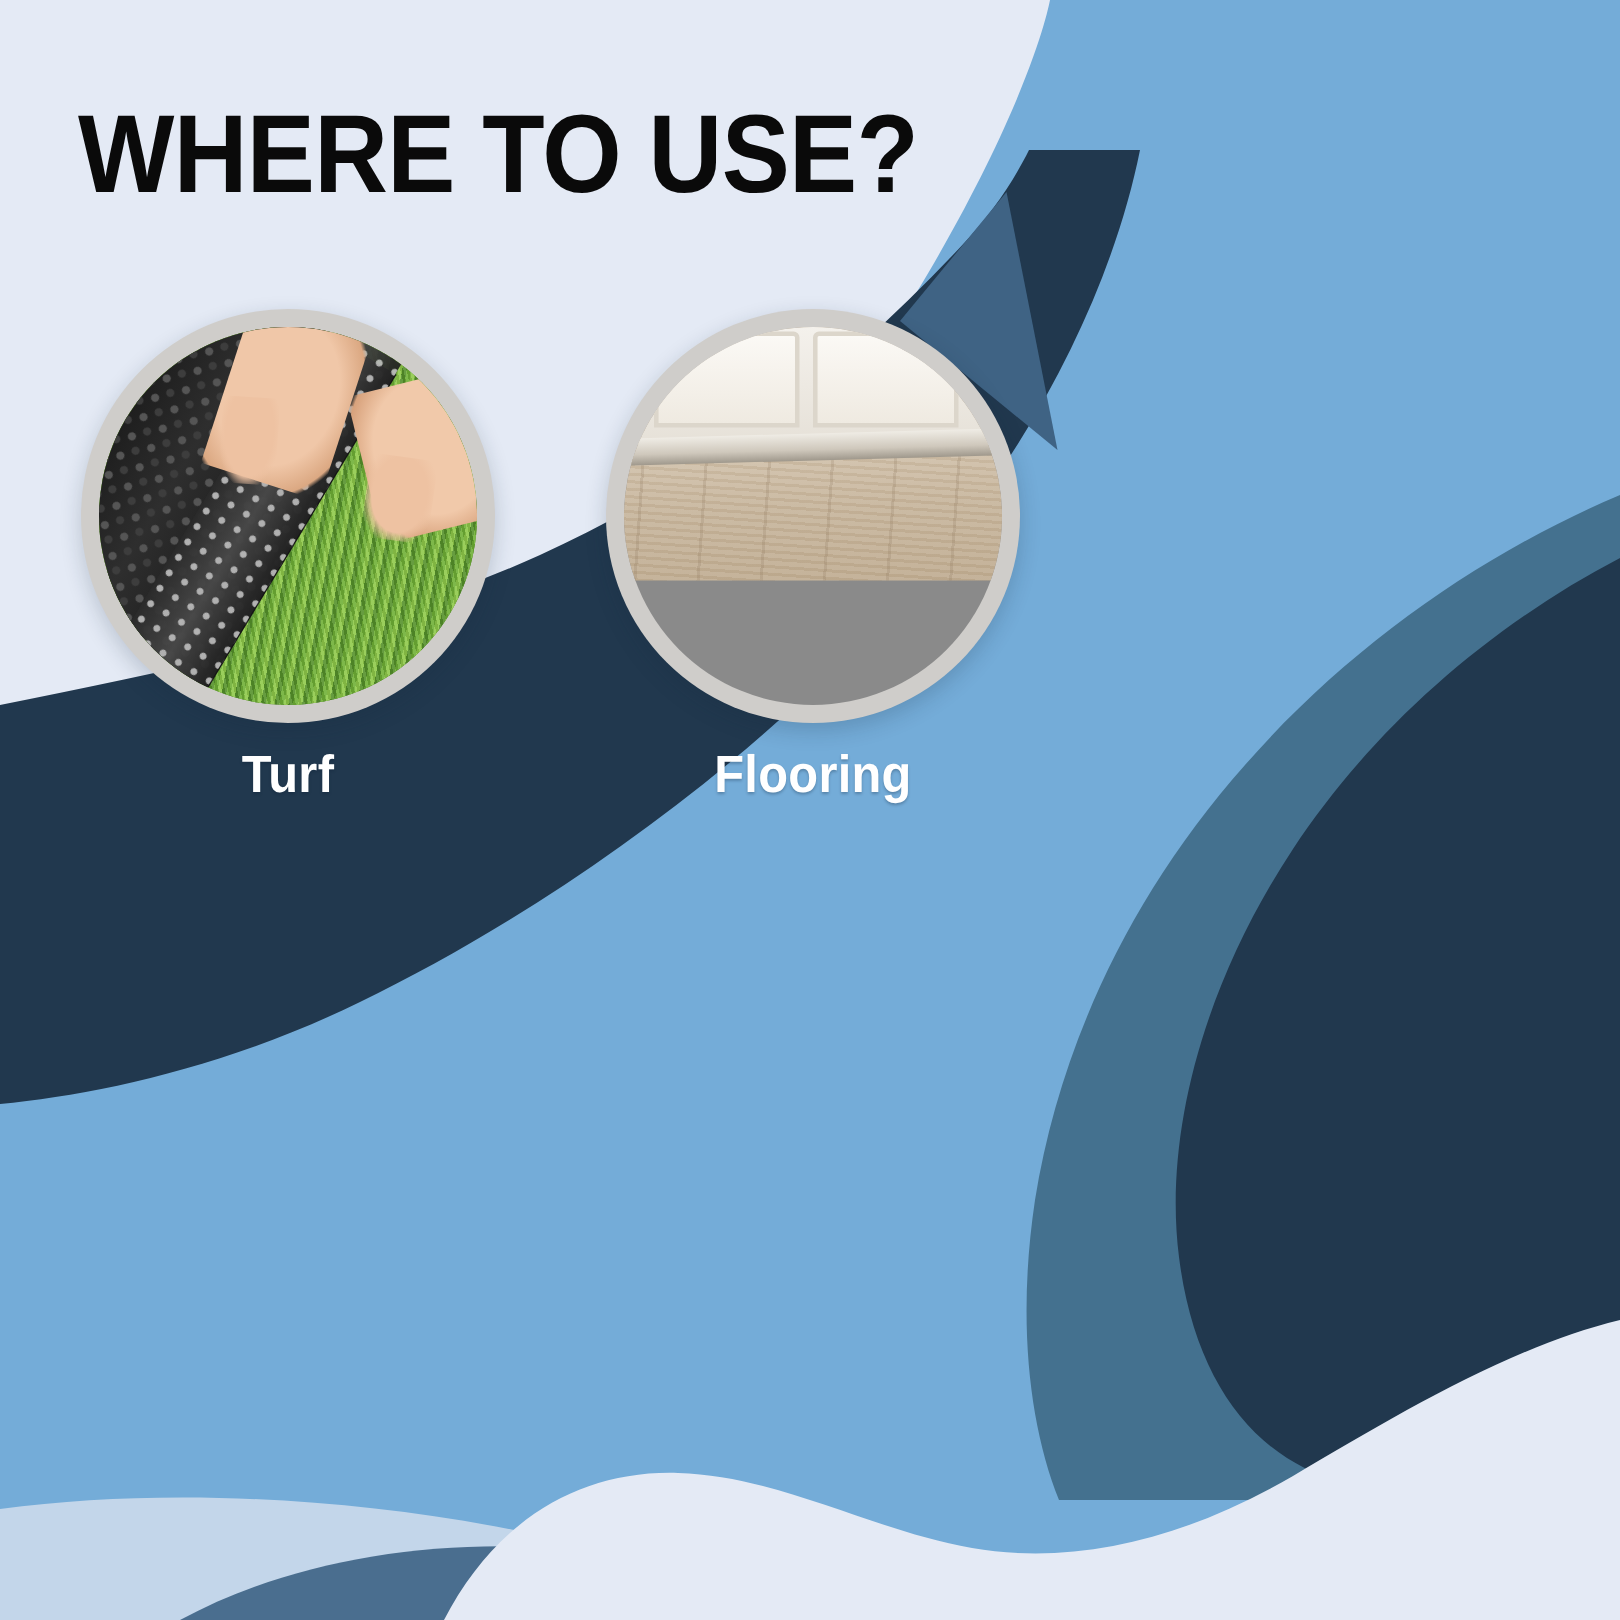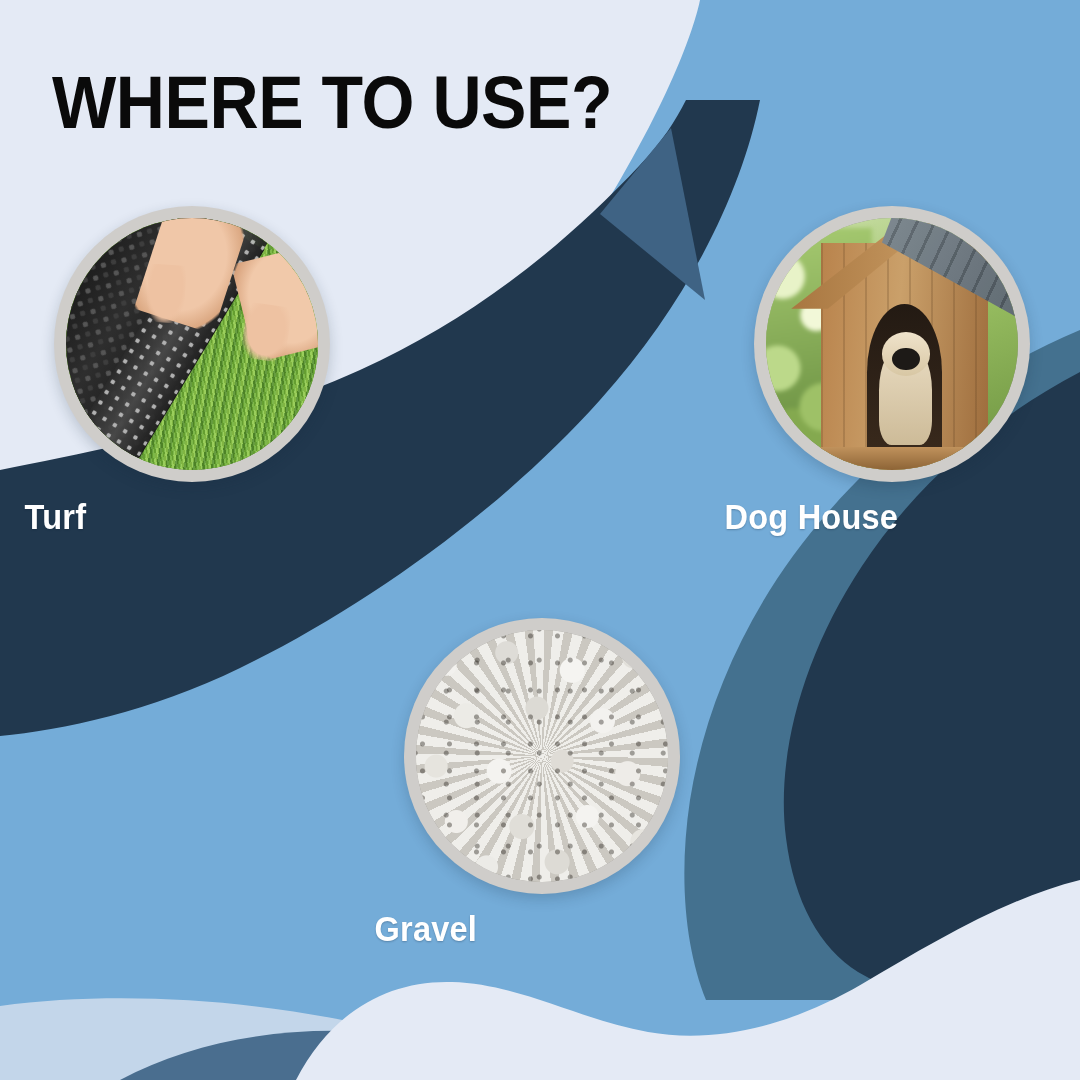--- a/index.html
+++ b/index.html
@@ -22,21 +22,21 @@
     letter-spacing:-0.5px;
     color:#0a0a0a;
     transform:scaleX(0.92);
     transform-origin:left center;
     white-space:nowrap;
     font-family:"Liberation Sans", sans-serif;
   }
 
   
   .grid{position:absolute;left:0;top:0;width:1080px;height:1080px;}
-  .cell{position:absolute;width:360px;}
+  .cell{position:absolute;width:360px;text-align:center;}
 
   .photo-wrap{
     width:276px;height:276px;margin:0 auto;
     border-radius:50%;
     background:#cfcdca;
     box-shadow:0 5px 14px rgba(20,40,60,.20);
     padding:12px;
     box-sizing:border-box;
     position:relative;
   }
@@ -352,43 +352,29 @@
           <div class="turf-strip"></div>
           <div class="turf-mat"></div>
           <div class="turf-mat2"></div>
           <div class="hand-a"></div>
           <div class="hand-b"></div>
         </div>
       </div>
       <div class="caption">Turf</div>
     </div>
 
-
-    <div class="cell" style="left:712px;top:206px;">
+    <div class="cell" style="left:362px;top:206px;">
       <div class="photo-wrap">
         <div class="photo">
-          <div class="layer dh-sky"></div>
-          <div class="dh-foliage"></div>
-          <div class="dh-body"></div>
-          <div class="dh-roofL"></div>
-          <div class="dh-roofR"></div>
-          <div class="dh-door"></div>
-          <div class="dh-dog"></div>
-          <div class="dh-floor"></div>
+          <div class="layer floor-boards"></div>
+          <div class="floor-cab"></div>
+          <div class="floor-rail"></div>
         </div>
       </div>
-      <div class="caption">Dog House</div>
+      <div class="caption">Flooring</div>
     </div>
 
 
-    <div class="cell" style="left:362px;top:618px;">
-      <div class="photo-wrap">
-        <div class="photo">
-          <div class="layer gravel"></div>
-          <div class="gravel-spec"></div>
-        </div>
-      </div>
-      <div class="caption">Gravel</div>
-    </div>
+
 
 
   </div>
 </div>
 
 </body></html>

